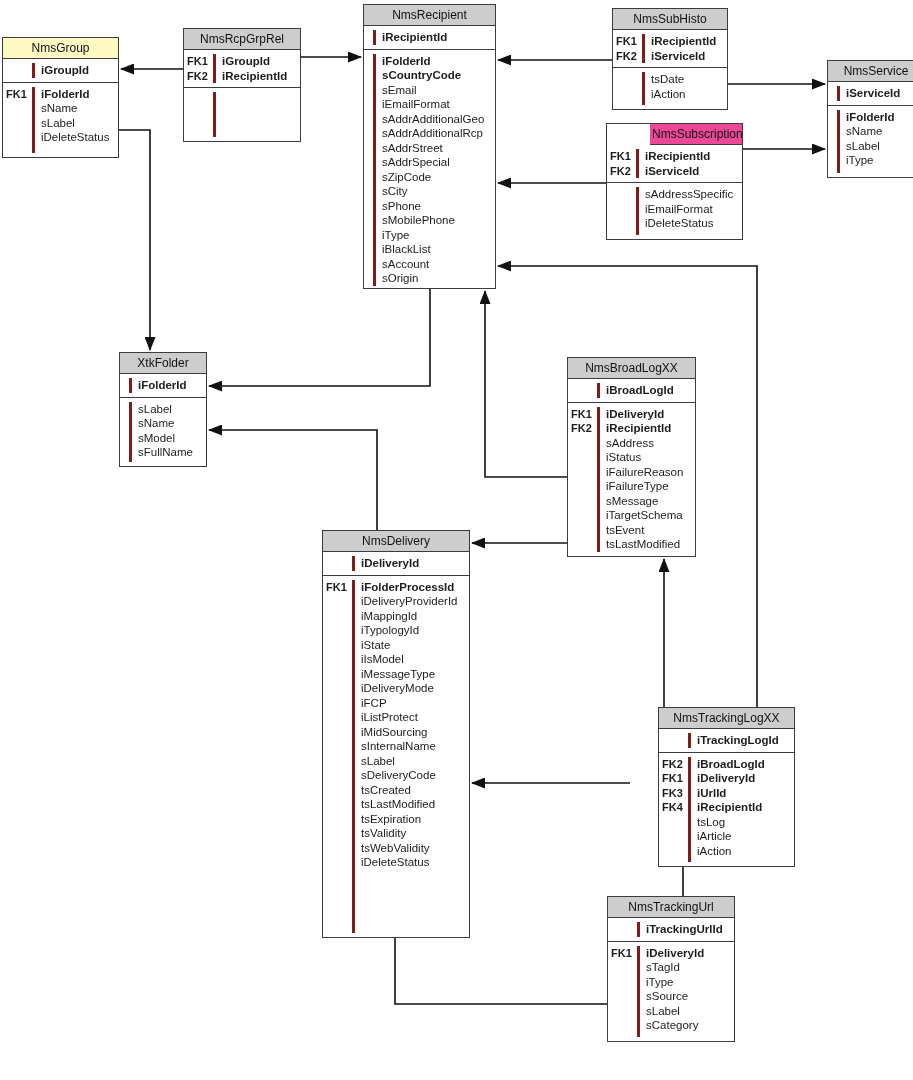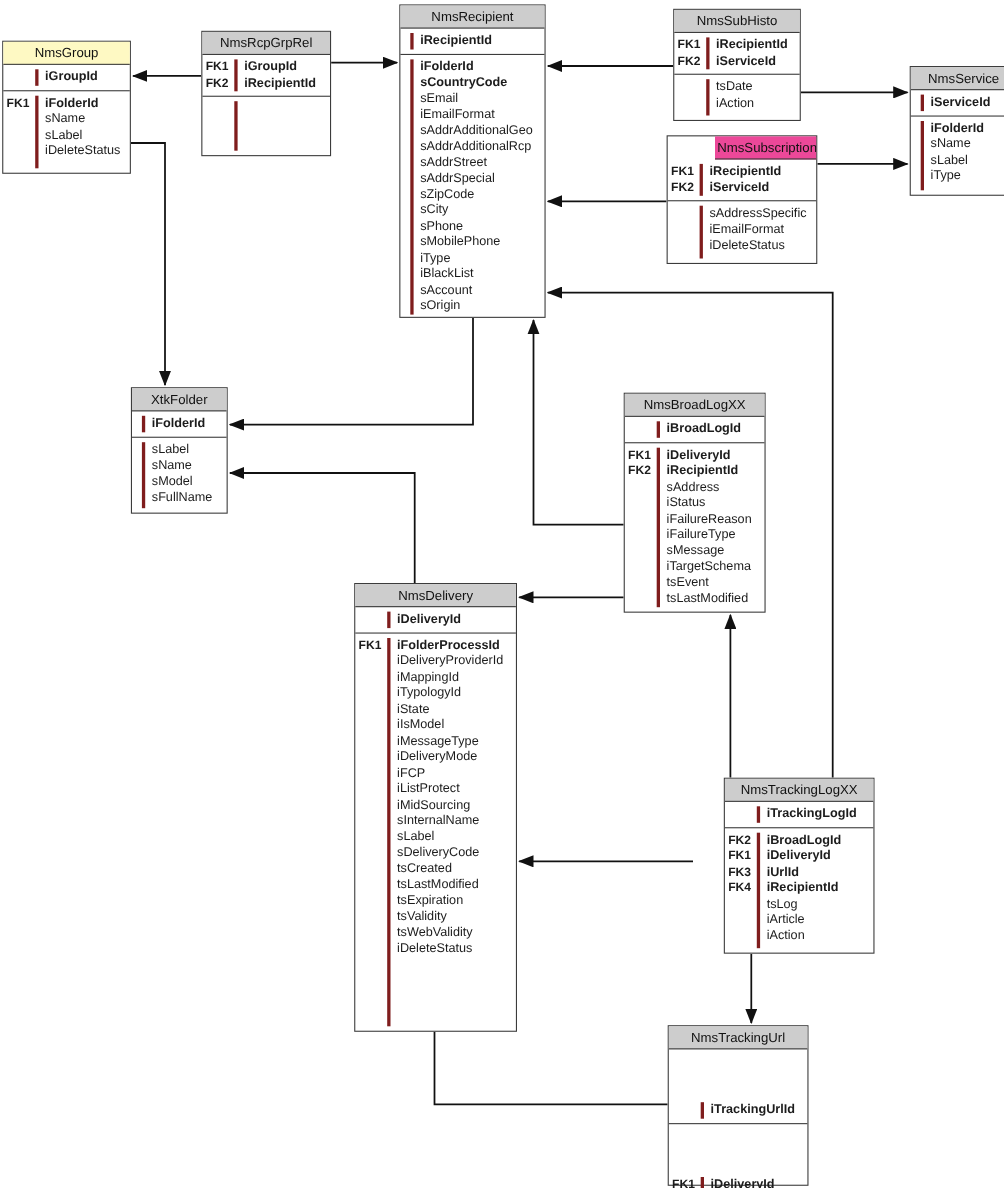--- a/index.html
+++ b/index.html
@@ -385,21 +385,21 @@
           <div class="cell-line bold">iBroadLogId</div>
           <div class="cell-line bold">iDeliveryId</div>
           <div class="cell-line bold">iUrlId</div>
           <div class="cell-line bold">iRecipientId</div>
           <div class="cell-line">tsLog</div>
           <div class="cell-line">iArticle</div>
           <div class="cell-line">iAction</div>
         </div>
       </div>
     </div>
-    <div class="entity" style="left: 607px; top: 932px; width: 128px; height: 146px; border-color: rgb(60, 60, 60); gap: 44px;">
+    <div class="entity" style="left: 607px; top: 896px; width: 128px; height: 146px; border-color: rgb(60, 60, 60);">
       <div class="ent-header" style="background: rgb(205, 205, 205);">NmsTrackingUrl</div>
       <div class="ent-section">
         <div class="tag-col" style="width: 32px;">
           <div class="cell-line"></div>
         </div>
         <div class="name-col">
           <div class="cell-line bold">iTrackingUrlId</div>
         </div>
       </div>
       <div class="ent-section">

